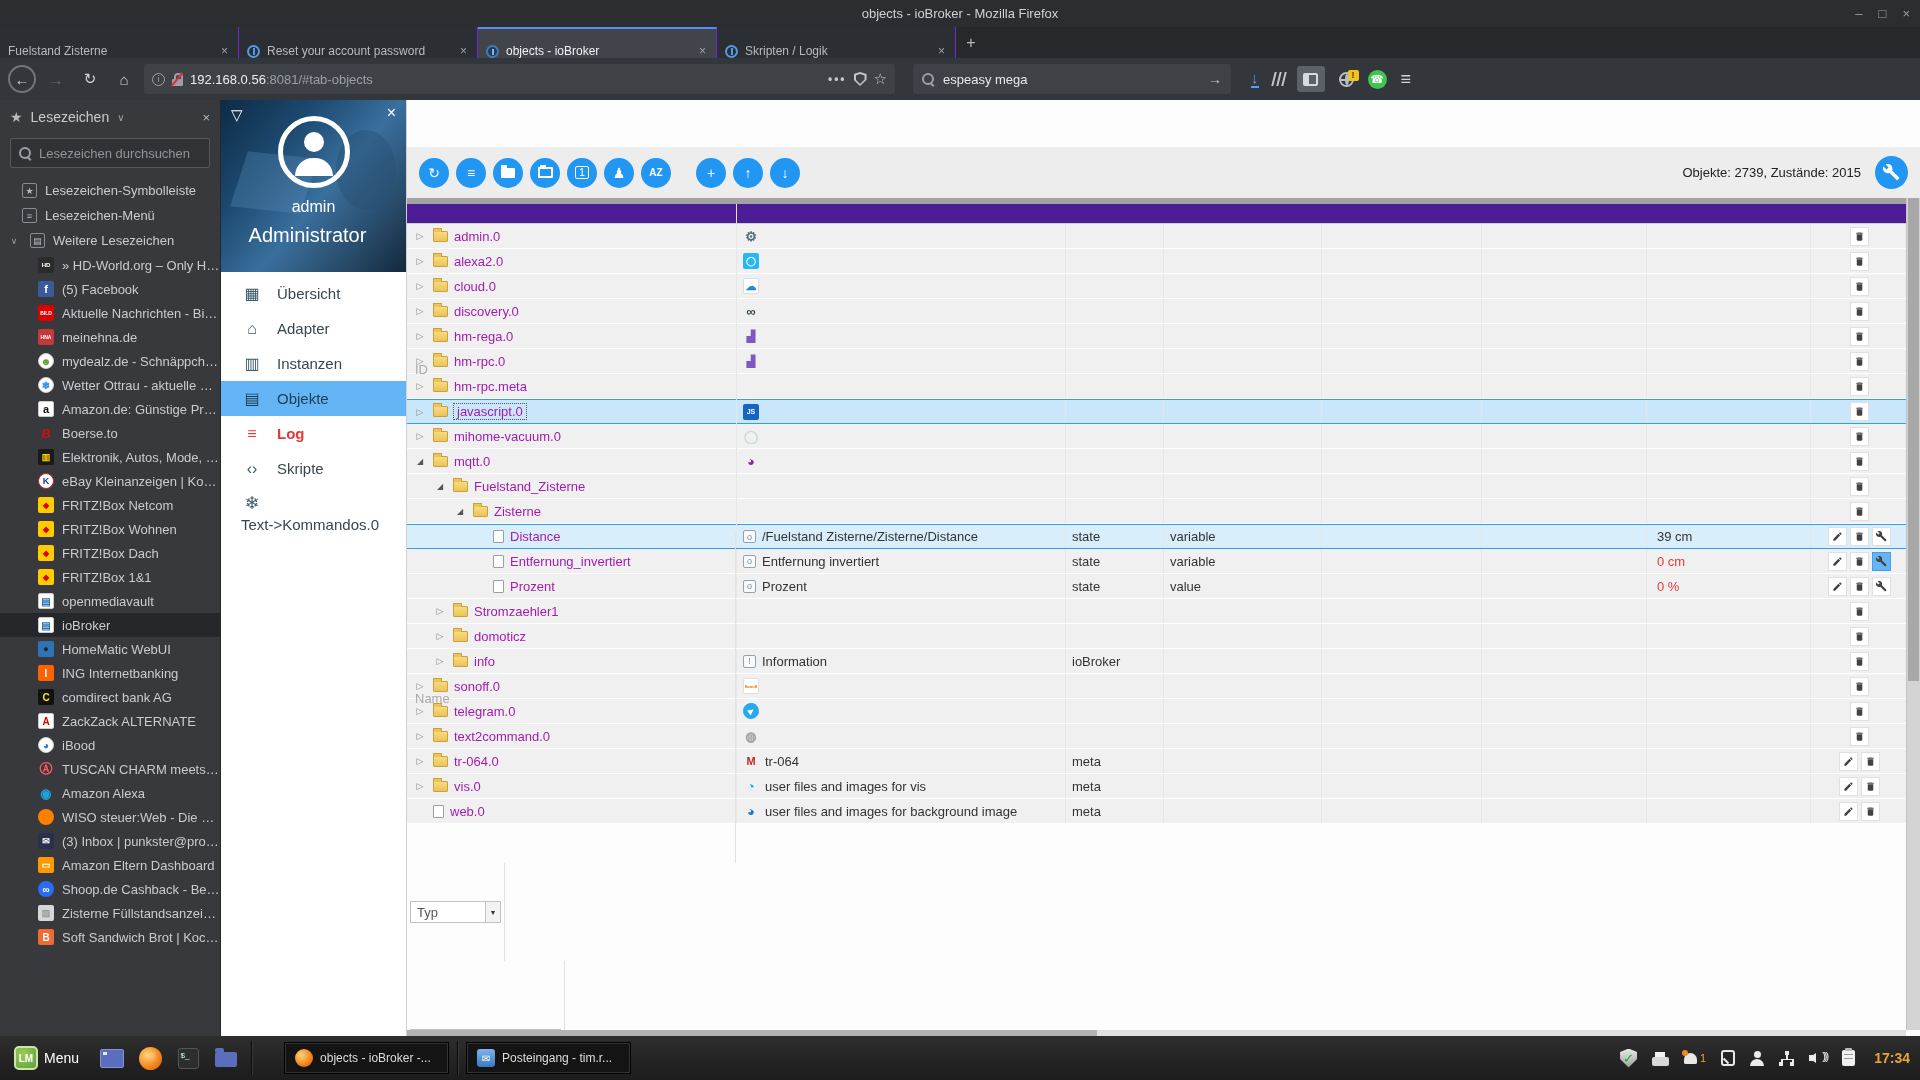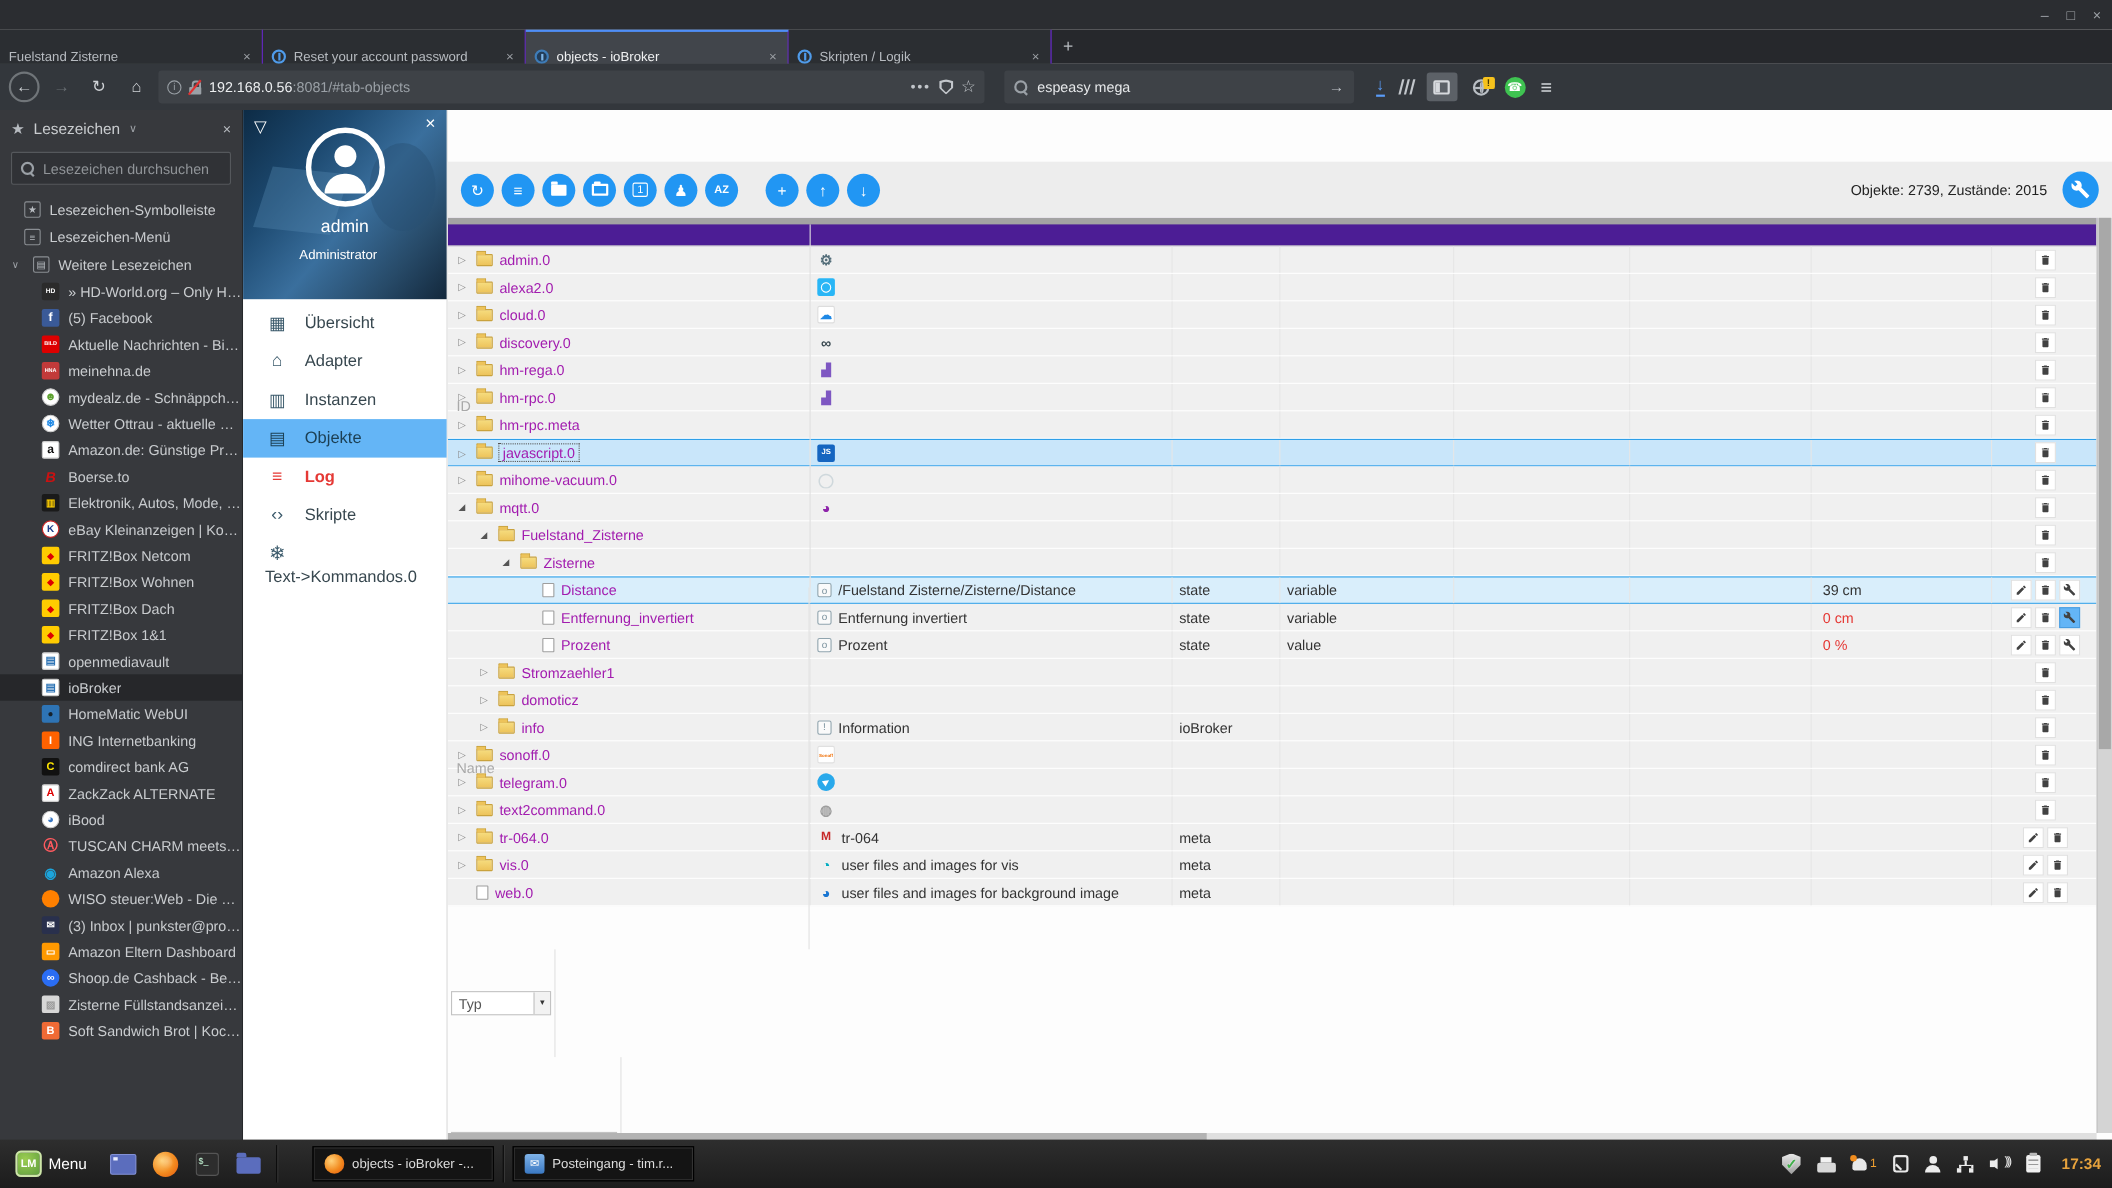--- a/index.html
+++ b/index.html
@@ -78,21 +78,21 @@
   .drawer{width:185px;flex:0 0 185px;background:#fff;border-right:1px solid #cfcfcf;display:flex;flex-direction:column;}
   .drawer-head{height:172px;position:relative;background:linear-gradient(130deg,#0d2b45 0%,#1d4a71 30%,#3a6f9d 55%,#274a68 80%,#13283c 100%);flex:0 0 172px;}
   .drawer-head::before{content:"";position:absolute;left:18px;top:55px;width:70px;height:55px;background:rgba(90,140,180,.35);transform:skew(-18deg,6deg);}
   .drawer-head::after{content:"";position:absolute;right:10px;top:30px;width:60px;height:80px;background:rgba(40,80,115,.45);border-radius:50%;}
   .funnel{position:absolute;left:10px;top:6px;color:#fff;font-size:15px;z-index:3;}
   .drawer-close{position:absolute;right:10px;top:4px;color:#fff;font-size:16px;z-index:3;}
   .avatar{position:absolute;left:50%;top:16px;transform:translateX(-50%);width:72px;height:72px;border:5px solid #fff;border-radius:50%;box-sizing:border-box;z-index:2;}
   .avatar .head{position:absolute;left:50%;top:11px;transform:translateX(-50%);width:20px;height:20px;background:#fff;border-radius:50%;}
   .avatar .body{position:absolute;left:50%;bottom:7px;transform:translateX(-50%);width:38px;height:18px;background:#fff;border-radius:19px 19px 0 0;}
   .drawer-user{position:absolute;left:0;right:0;top:98px;text-align:center;color:#fff;font-size:16px;z-index:2;}
-  .drawer-role{position:absolute;left:0;right:12px;top:124px;text-align:center;color:#fff;font-size:12px;z-index:2;}
+  .drawer-role{position:absolute;left:0;right:12px;top:124px;text-align:center;color:#fff;font-size:20px;z-index:2;}
   .menu{padding-top:4px;}
   .menu-item{height:35px;display:flex;align-items:center;gap:14px;padding-left:20px;color:#37474f;font-size:15px;}
   .menu-item .mi-ic{width:22px;text-align:center;font-size:16px;color:#3b5a6b;}
   .menu-item.active{background:#64b5f6;}
   .menu-item.active .mi-ic,.menu-item.active span{color:#1c4055;}
   .menu-item.danger,.menu-item.danger .mi-ic{color:#e53935;font-weight:bold;}
   .menu-item.twoline{height:auto;flex-direction:column;align-items:flex-start;gap:2px;padding:6px 0 6px 20px;}
   .menu-item.twoline .mi-ic{font-size:18px;}
   .menu-item.twoline span{padding-left:0;}
   
@@ -198,20 +198,21 @@
   .t-clip::before{content:"";position:absolute;top:-2px;left:3px;width:7px;height:3px;background:#b8b8b8;border-radius:1px;}
   .t-clip::after{content:"";position:absolute;left:2px;top:4px;width:9px;height:8px;background:repeating-linear-gradient(#9a9a9a 0 1.5px,transparent 1.5px 4px);}
   .clock{color:#e8a33d;font-size:14px;font-weight:bold;margin-left:4px;}
 </style>
 </head>
 <body>
 
 <div class="screen">
 
   <div class="titlebar">
+    <div class="tl-title">objects - ioBroker - Mozilla Firefox</div>
     <div class="win-controls">
       <span>–</span>
       <span>□</span>
       <span>×</span>
     </div>
   </div>
 
   <div class="tabbar">
     <div id="tabs" style="display:flex;align-items:stretch;">
         <div class="tab">

